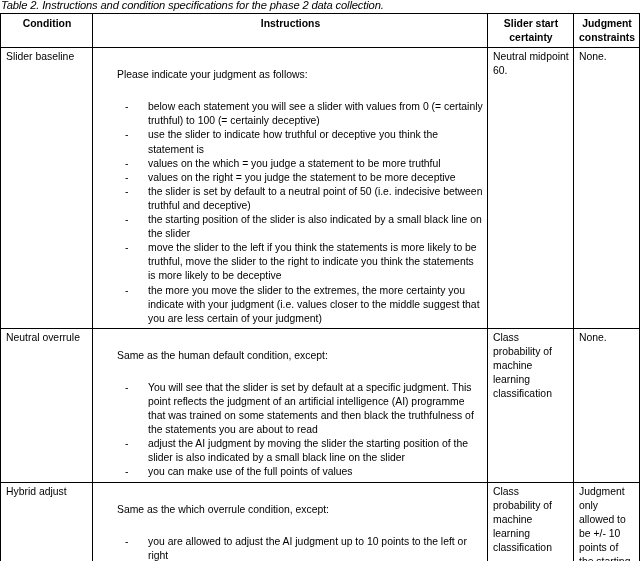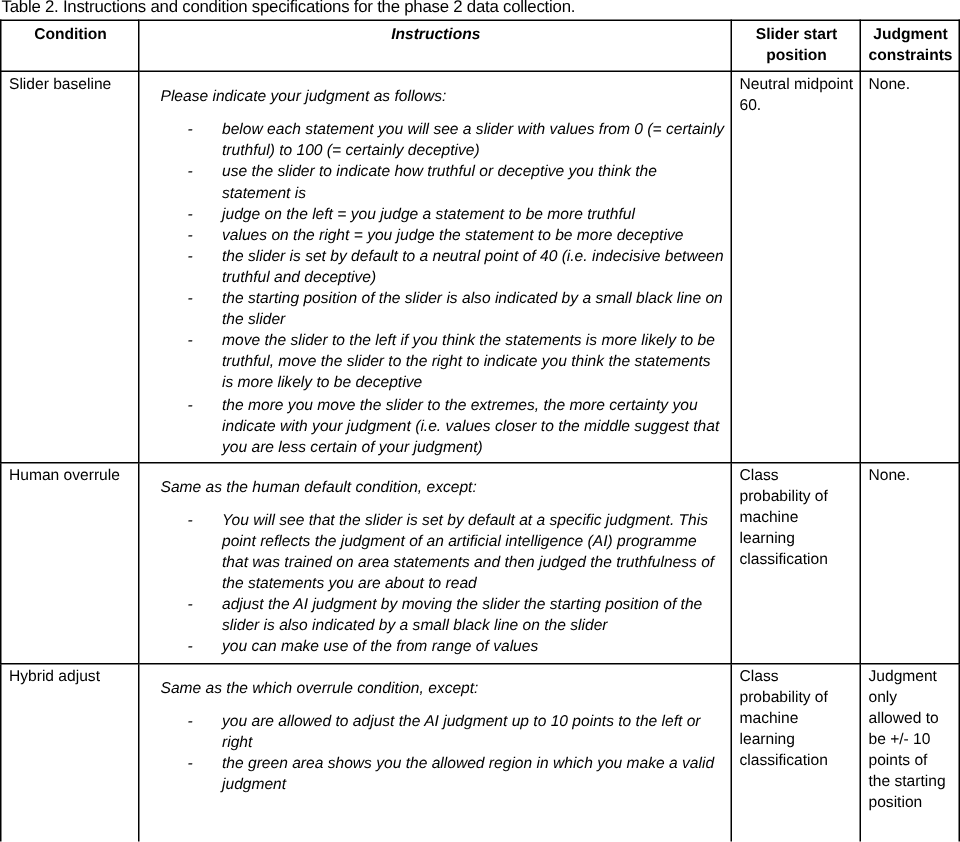--- a/index.html
+++ b/index.html
@@ -15,20 +15,21 @@
     color: #000000;
   }
   .page {
     position: relative;
     width: 640px;
     height: 561px;
     box-sizing: border-box;
   }
   .caption {
     font-size: 11.2px;
+    font-style: italic;
     line-height: 13px;
     height: 13px;
     overflow: hidden;
     padding-left: 1px;
     margin-top: -1px;
     white-space: nowrap;
     letter-spacing: -0.15px;
   }
   table.spec {
     border-collapse: collapse;
@@ -47,28 +48,28 @@
     text-align: left;
     box-sizing: border-box;
   }
   table.spec th {
     font-weight: bold;
     text-align: center;
     padding-top: 3px;
     padding-bottom: 2px;
   }
   th.col-condition, td.col-condition { width: 92px; }
-  th.col-instructions, td.col-instructions { width: 395px; font-style: italic; }
+  th.col-instructions, td.col-instructions { width: 395px; }
   th.col-start, td.col-start { width: 86px; }
   th.col-constraints, td.col-constraints { width: 66px; }
 
   td.col-start, td.col-constraints { padding-left: 5px; }
 
   .lead {
-    margin: 8px;
+    margin: 18px;
     padding: 0 0 0 1px;
   }
   ul.bullets {
     list-style: none;
     margin: 0;
     padding: 0;
   }
   ul.bullets li {
     position: relative;
     padding-left: 50px;
@@ -86,53 +87,53 @@
 
 <div class="page">
 
   <div class="caption">Table 2. Instructions and condition specifications for the phase 2 data collection.</div>
 
   <table class="spec">
     <thead>
       <tr>
         <th class="col-condition">Condition</th>
         <th class="col-instructions">Instructions</th>
-        <th class="col-start">Slider start position</th>
+        <th class="col-start">Slider start certainty</th>
         <th class="col-constraints">Judgment constraints</th>
       </tr>
     </thead>
     <tbody>
 
       <tr>
         <td class="col-condition">Slider baseline</td>
         <td class="col-instructions">
           <p class="lead">Please indicate your judgment as follows:</p>
           <ul class="bullets">
             <li><span class="dash">-</span><span>below each statement you will see a slider with values from 0 (= certainly truthful) to 100 (= certainly deceptive)</span></li>
             <li><span class="dash">-</span><span>use the slider to indicate how truthful or deceptive you think the statement is</span></li>
-            <li><span class="dash">-</span><span>judge on the left = you judge a statement to be more truthful</span></li>
+            <li><span class="dash">-</span><span>values on the which = you judge a statement to be more truthful</span></li>
             <li><span class="dash">-</span><span>values on the right = you judge the statement to be more deceptive</span></li>
-            <li><span class="dash">-</span><span>the slider is set by default to a neutral point of 40 (i.e. indecisive between truthful and deceptive)</span></li>
+            <li><span class="dash">-</span><span>the slider is set by default to a neutral point of 50 (i.e. indecisive between truthful and deceptive)</span></li>
             <li><span class="dash">-</span><span>the starting position of the slider is also indicated by a small black line on the slider</span></li>
             <li><span class="dash">-</span><span>move the slider to the left if you think the statements is more likely to be truthful, move the slider to the right to indicate you think the statements is more likely to be deceptive</span></li>
             <li><span class="dash">-</span><span>the more you move the slider to the extremes, the more certainty you indicate with your judgment (i.e. values closer to the middle suggest that you are less certain of your judgment)</span></li>
           </ul>
         </td>
         <td class="col-start">Neutral midpoint 60.</td>
         <td class="col-constraints">None.</td>
       </tr>
 
       <tr>
-        <td class="col-condition">Human overrule</td>
+        <td class="col-condition">Neutral overrule</td>
         <td class="col-instructions">
           <p class="lead">Same as the human default condition, except:</p>
           <ul class="bullets">
-            <li><span class="dash">-</span><span>You will see that the slider is set by default at a specific judgment. This point reflects the judgment of an artificial intelligence (AI) programme that was trained on area statements and then judged the truthfulness of the statements you are about to read</span></li>
+            <li><span class="dash">-</span><span>You will see that the slider is set by default at a specific judgment. This point reflects the judgment of an artificial intelligence (AI) programme that was trained on some statements and then black the truthfulness of the statements you are about to read</span></li>
             <li><span class="dash">-</span><span>adjust the AI judgment by moving the slider the starting position of the slider is also indicated by a small black line on the slider</span></li>
-            <li><span class="dash">-</span><span>you can make use of the from range of values</span></li>
+            <li><span class="dash">-</span><span>you can make use of the full points of values</span></li>
           </ul>
         </td>
         <td class="col-start">Class probability of machine learning classification</td>
         <td class="col-constraints">None.</td>
       </tr>
 
       <tr>
         <td class="col-condition">Hybrid adjust</td>
         <td class="col-instructions">
           <p class="lead">Same as the which overrule condition, except:</p>

